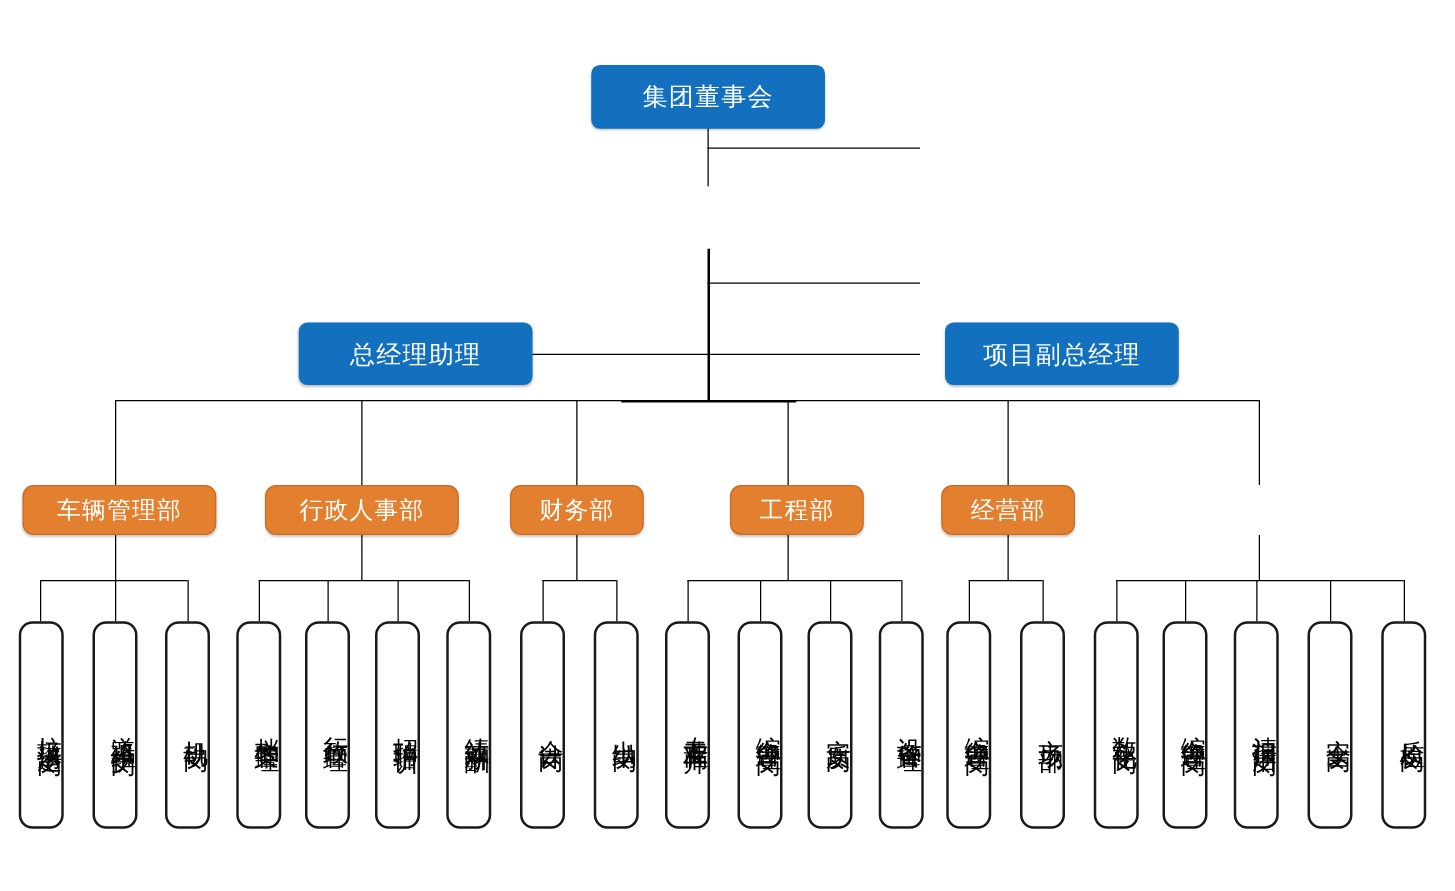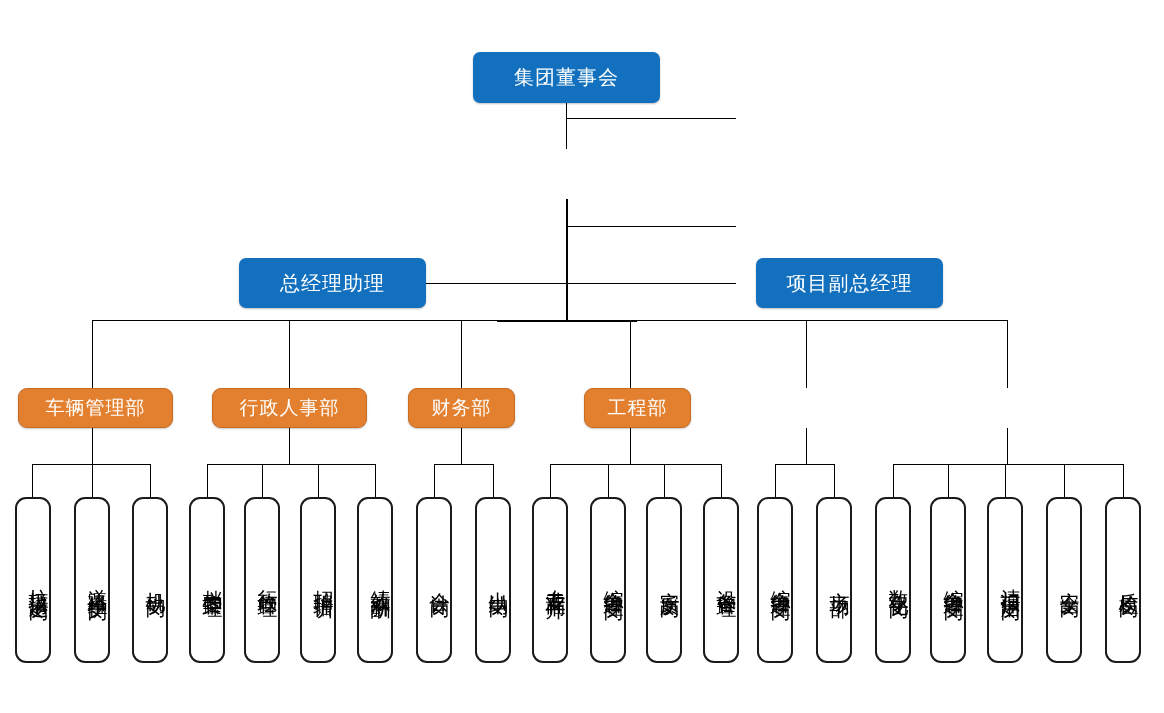--- a/index.html
+++ b/index.html
@@ -159,20 +159,23 @@
   </div>
   <div class="box orange" style="left:212px; top:388px; width:155px; height:40px;text-align:right;">
     <span>行政人事部</span>
   </div>
   <div class="box orange" style="left:408px; top:388px; width:107px; height:40px;">
     <span>财务部</span>
   </div>
   <div class="box orange" style="left:584px; top:388px; width:107px; height:40px;">
     <span>工程部</span>
   </div>
+  <div class="box orange" style="left:753px; top:388px; width:107px; height:40px;">
+    <span>经营部</span>
+  </div>
 
   <div class="box leaf" style="left:15px; top:497px; width:36px; height:166px;">
     <span class="leaf-label">垃圾清运岗</span>
   </div>
   <div class="box leaf" style="left:74px; top:497px; width:36px; height:166px;">
     <span class="leaf-label">道路维护岗</span>
   </div>
   <div class="box leaf" style="left:132px; top:497px; width:36px; height:166px;">
     <span class="leaf-label">机动岗</span>
   </div>

